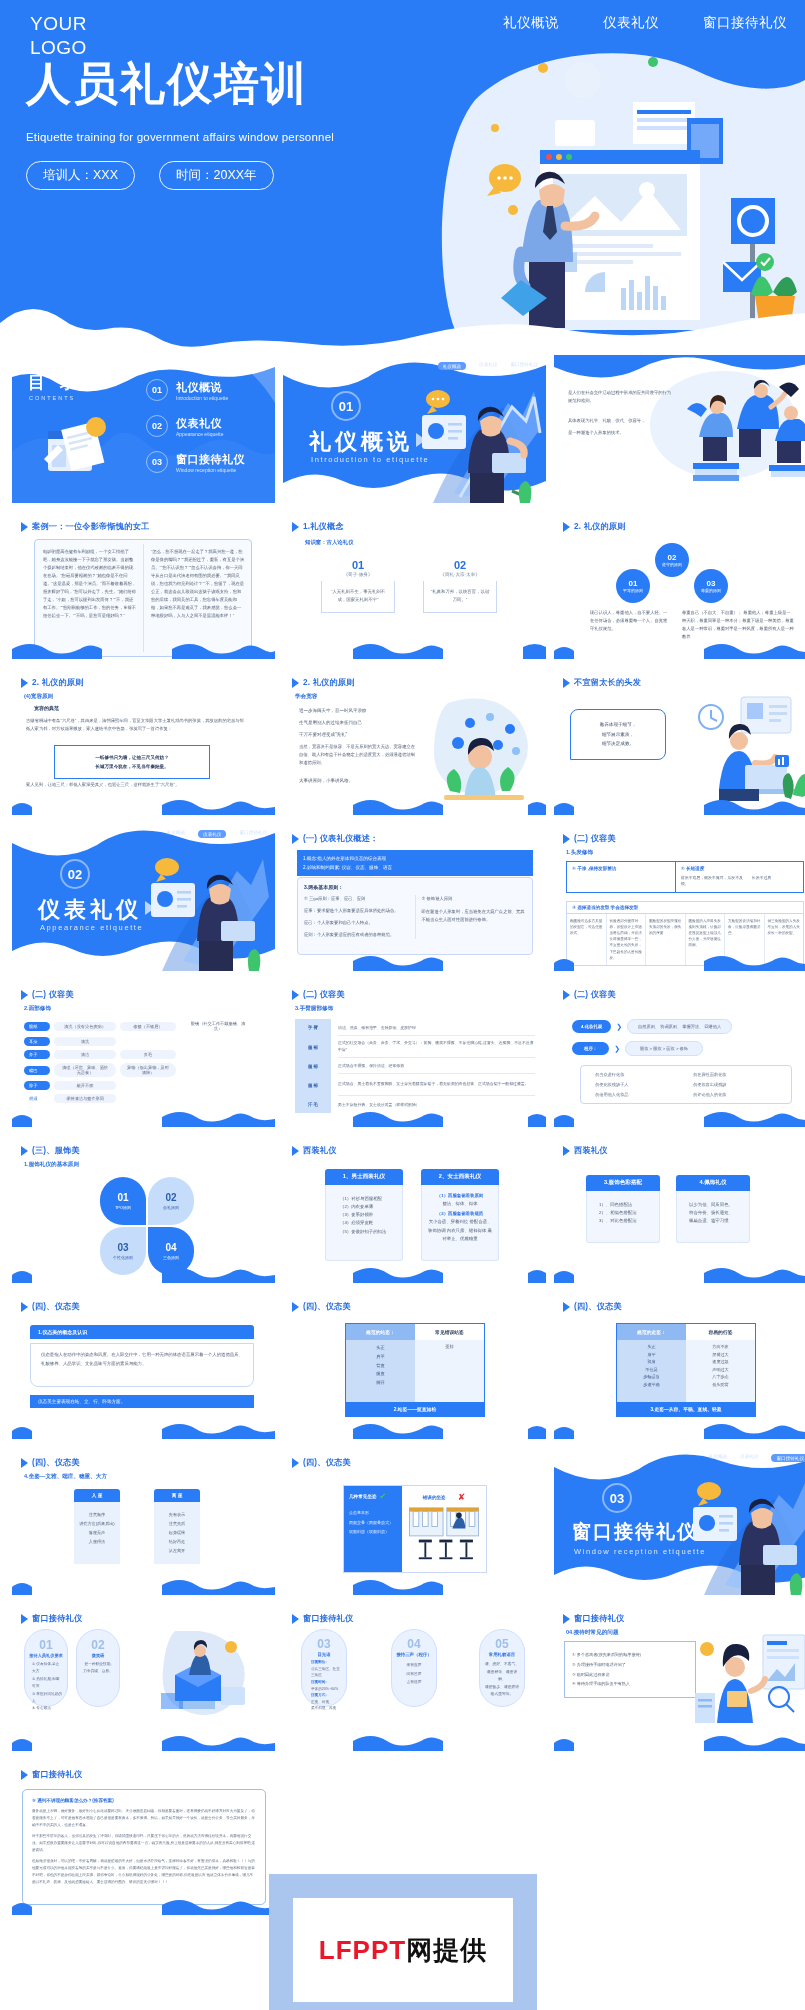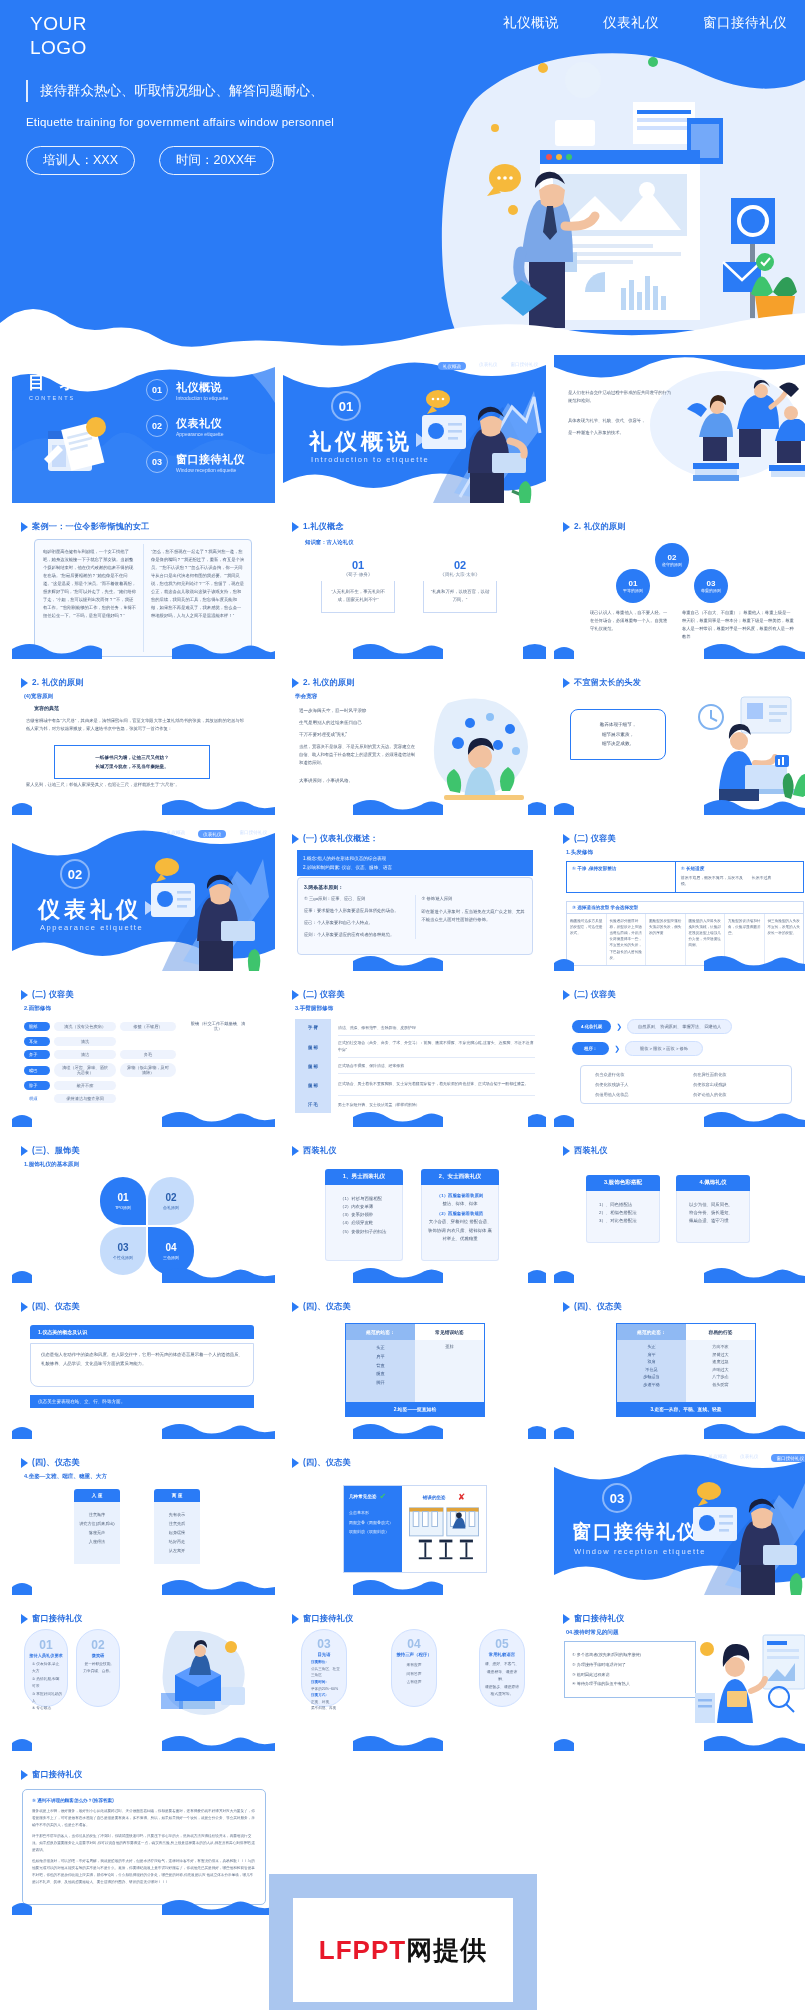--- a/index.html
+++ b/index.html
@@ -148,22 +148,22 @@
     <path d="M104 150 q14 -12 26 0 l-2 14 q-12 8 -22 0Z" fill="#f2c2a0"></path>
     <path d="M100 148 q14 -18 30 -4 q-6 -14 -18 -12 q-12 2 -12 16Z" fill="#1c2240"></path>
     <path d="M112 166 l6 0 l4 26 l-7 8 l-7 -8Z" fill="#2b3c66"></path>
     <rect x="94" y="222" width="36" height="66" fill="#2b3260"></rect>
     <path d="M130 186 q24 2 30 -10" stroke="#f2c2a0" stroke-width="9" fill="none" stroke-linecap="round"></path>
     <path d="M86 212 q-6 22 4 34" stroke="#7ba7e8" stroke-width="11" fill="none" stroke-linecap="round"></path>
     <path d="M86 240 l26 18 l-24 18 l-22 -18Z" fill="#3fa2e8"></path>
   </svg>
 
   <div class="cover-left">
+    <div class="cover-title">人员礼仪培训</div>
     <div class="cover-sub">
-      <div>接待群众热心、听取情况细心、解答问题耐心、</div>
     </div>
     <div class="cover-en">Etiquette training for government affairs window personnel</div>
     <div class="pills">
       <div class="pill">培训人：XXX</div>
       <div class="pill">时间：20XX年</div>
     </div>
   </div>
 
   <svg class="cover-wave" viewBox="0 0 805 70" preserveAspectRatio="none">
     <path d="M0 34 q30 -26 62 -4 q18 14 44 10 q28 -5 50 8 q22 14 54 8 q40 -8 92 -2 q60 8 120 -8 q70 -18 140 -6 q80 14 160 -4 q40 -9 83 -12 L805 70 L0 70Z" fill="#fff"></path>

